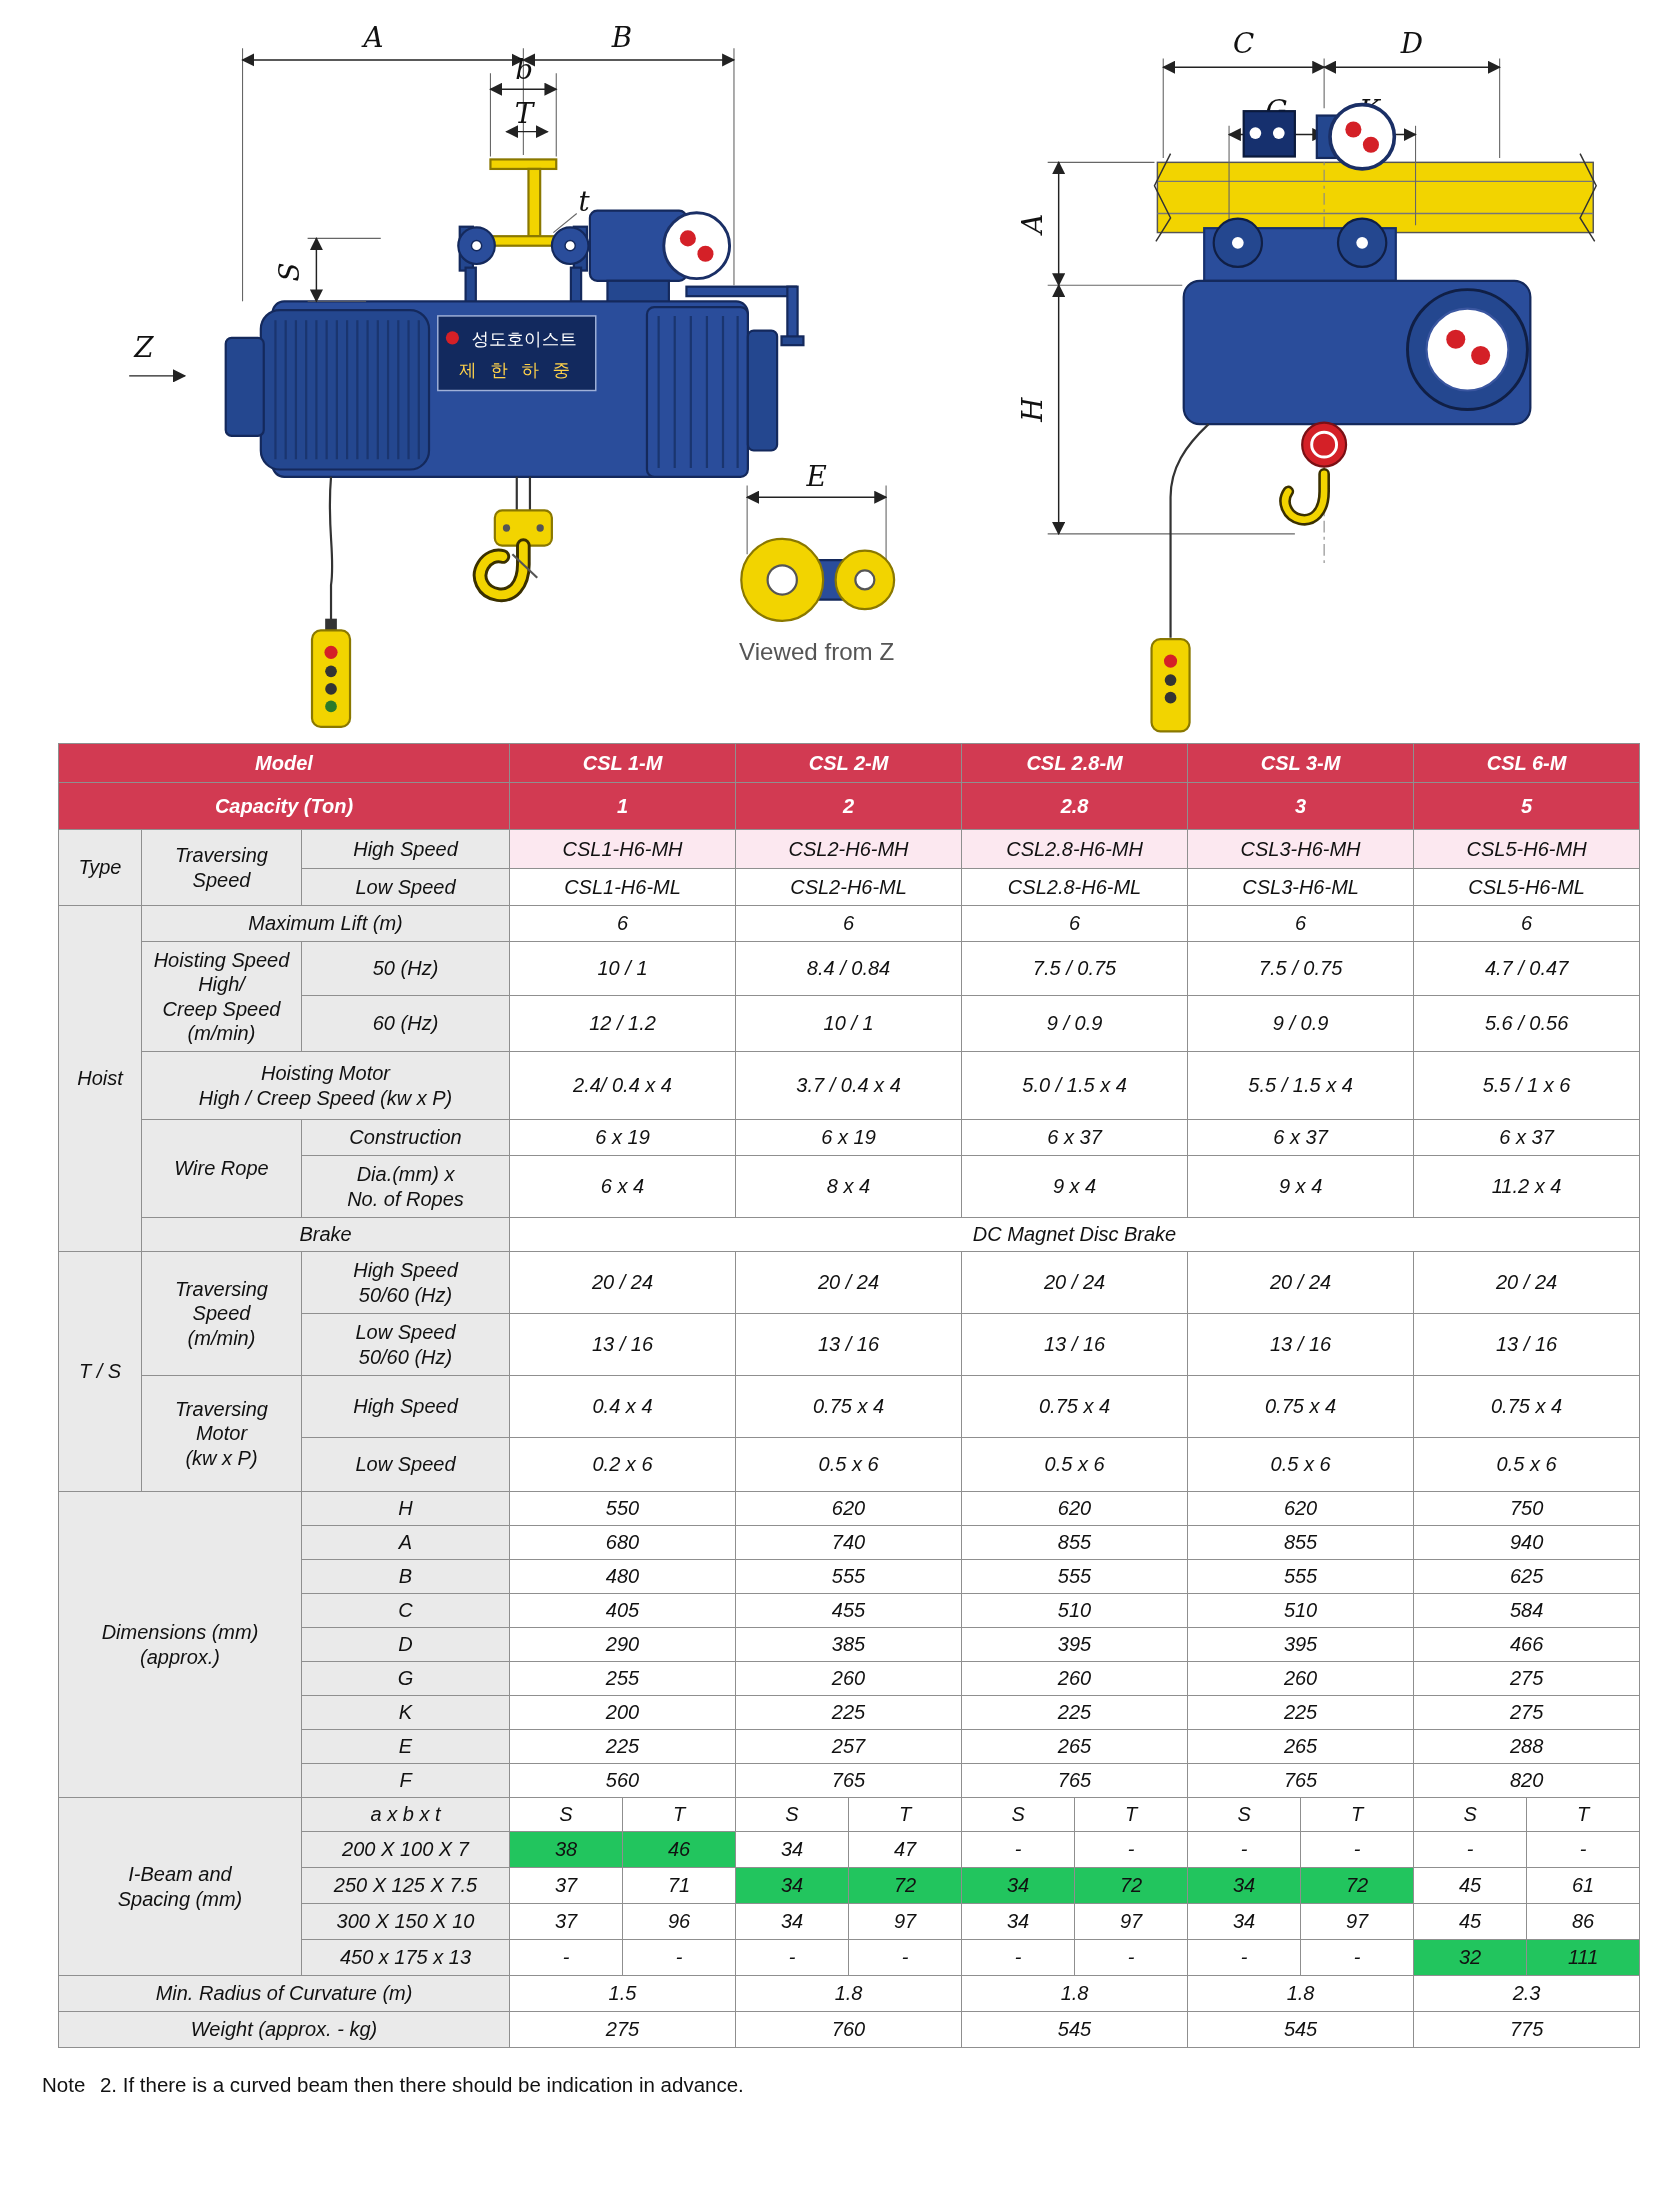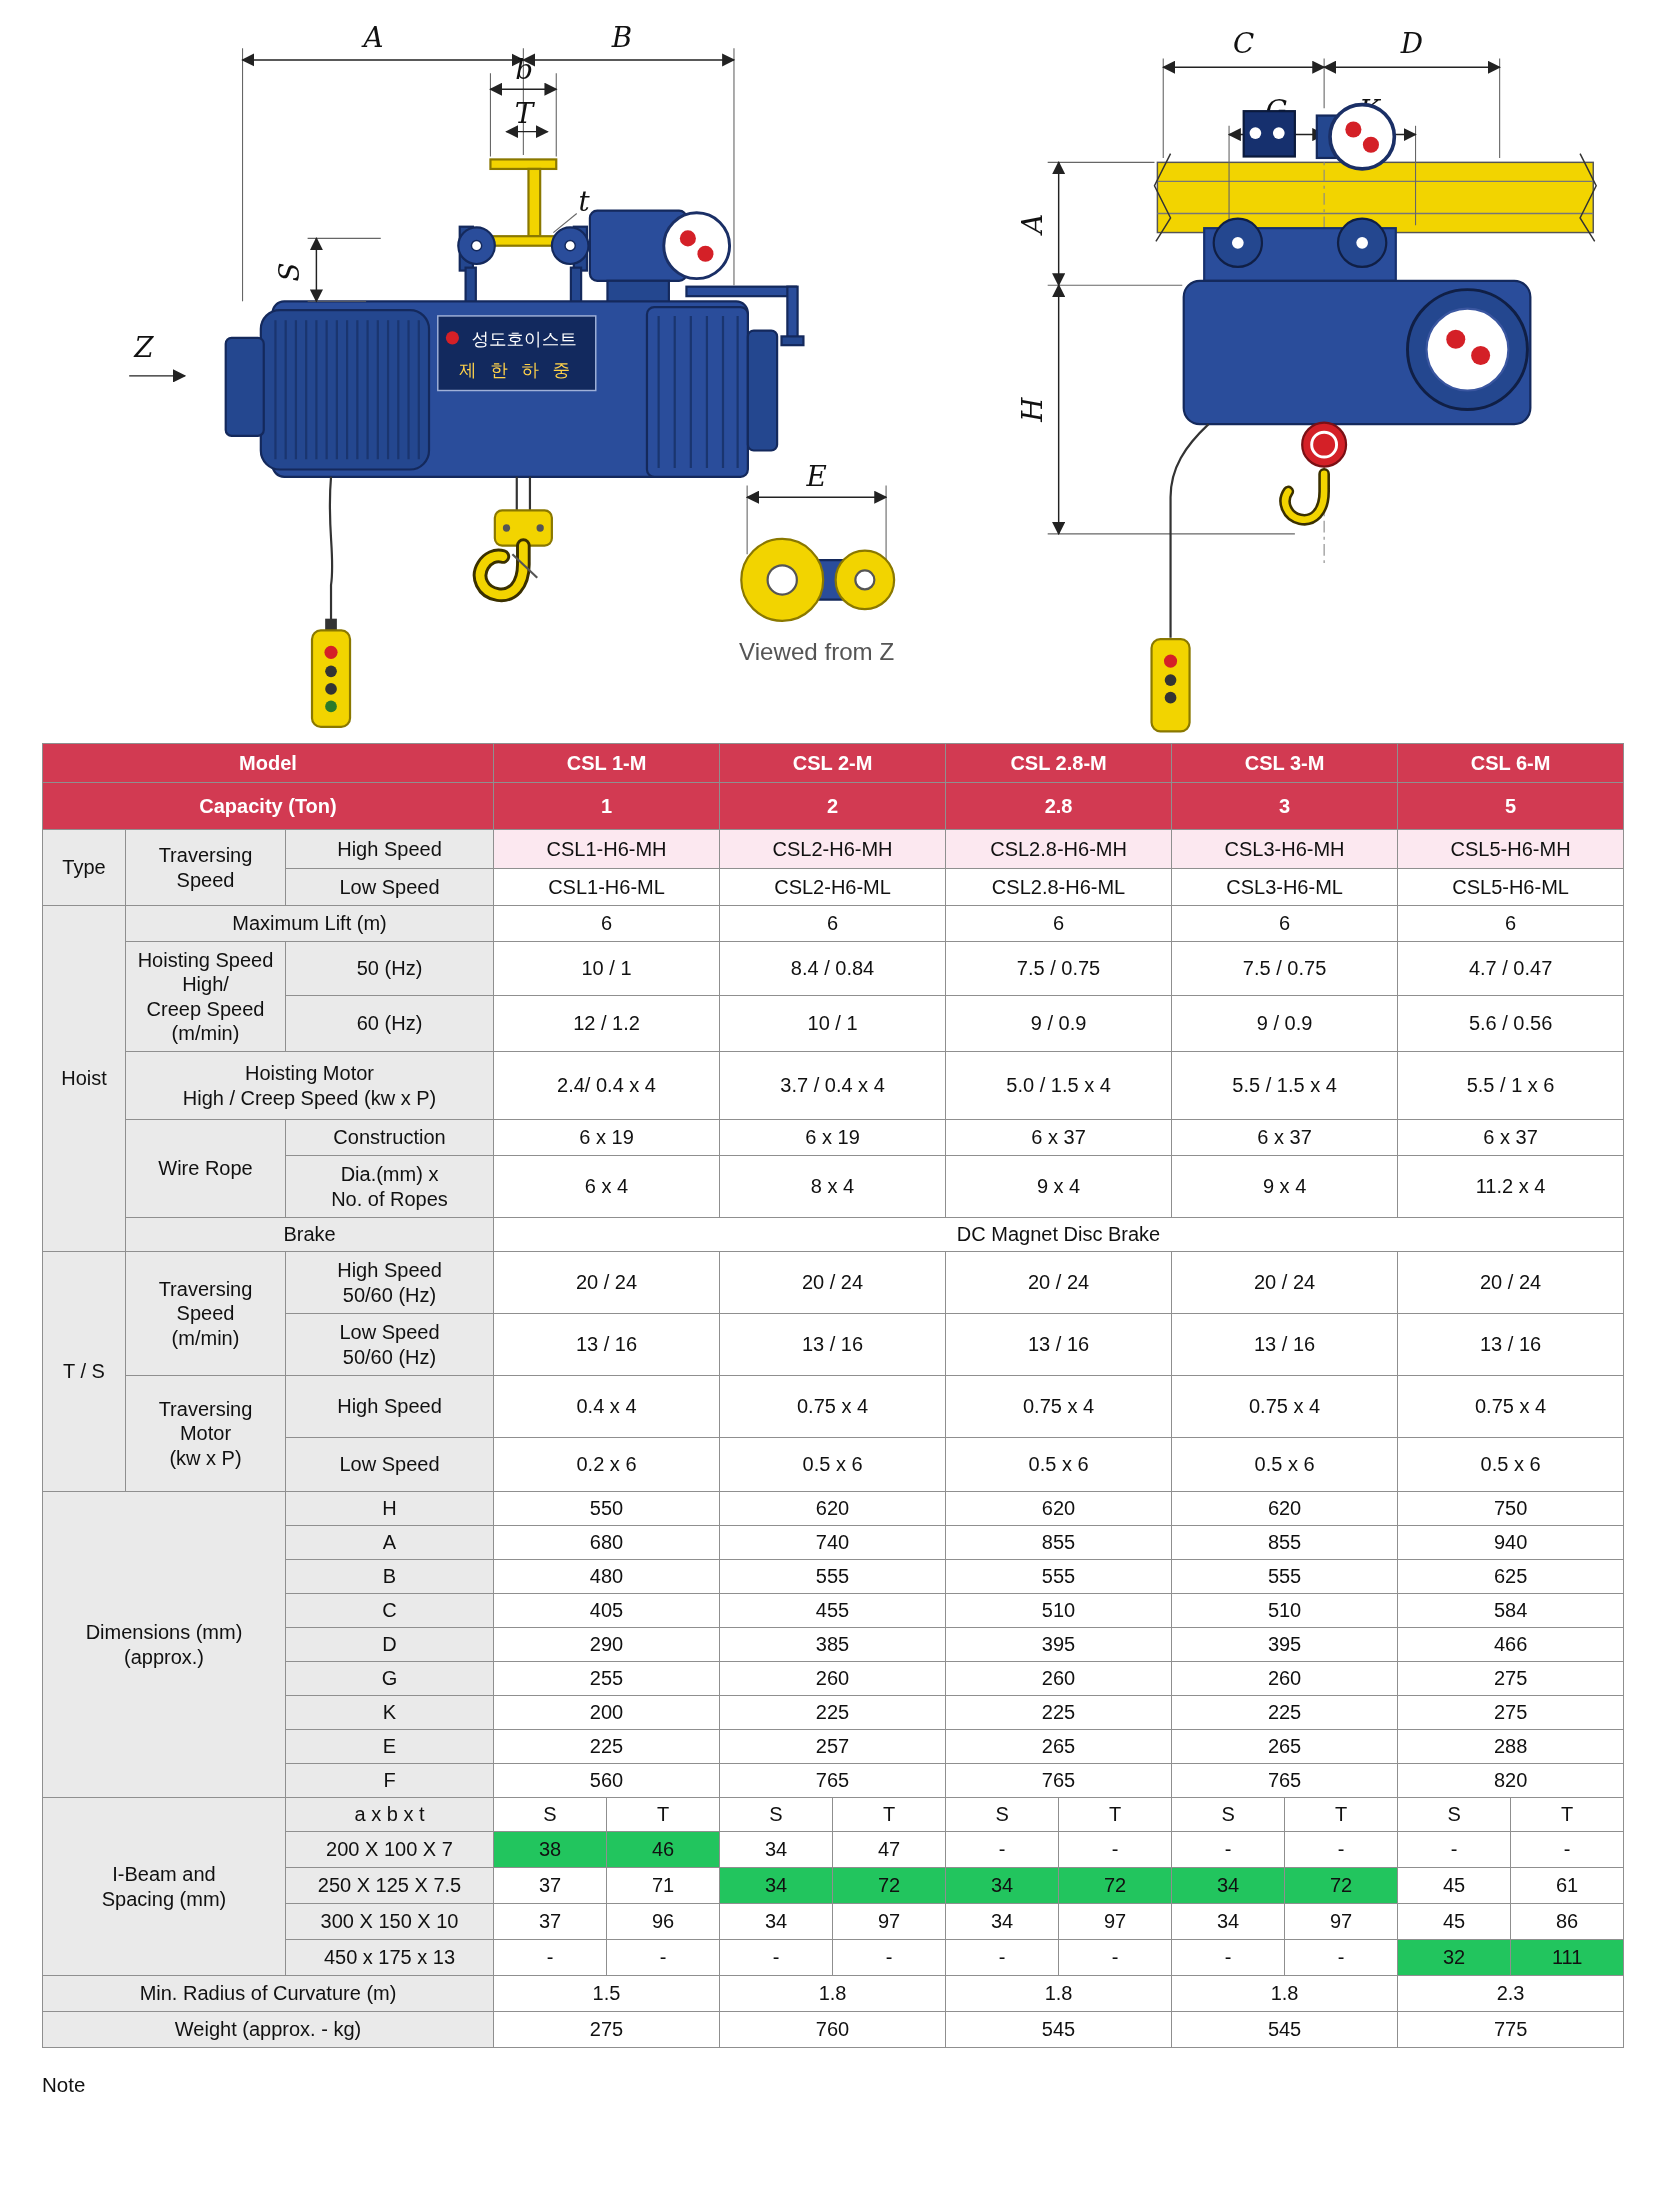--- a/index.html
+++ b/index.html
@@ -15,21 +15,21 @@
   .yel   { fill:#f2d400; stroke:#8a7800; stroke-width:3; }
   .ext   { stroke:#666;  stroke-width:1.5; }
   .dim   { stroke:#222;  stroke-width:2; marker-start:url(#ar); marker-end:url(#ar); }
   .dim1  { stroke:#222;  stroke-width:2; marker-end:url(#ar); }
   .dimtxt{ font-family:"DejaVu Serif", serif; font-style:italic; font-size:38px; fill:#111; text-anchor:middle; }
   .capt  { font-family:"Liberation Sans", sans-serif; font-size:33px; fill:#555; text-anchor:middle; }
   .plate1{ font-family:"Liberation Sans", sans-serif; font-size:24px; fill:#ffffff; text-anchor:middle; }
   .plate2{ font-family:"Liberation Sans", sans-serif; font-size:24px; fill:#ffd24a; text-anchor:middle; letter-spacing:6px; }
 
   
-  table.spec { border-collapse:collapse; table-layout:fixed; width:1577px; margin-left:42px; border:1.5px solid #777; }
+  table.spec { border-collapse:collapse; table-layout:fixed; width:1577px; margin-left:58px; border:1.5px solid #777;font-style:italic; }
   .spec td { border:0.7px solid #8f8f8f; text-align:center; vertical-align:middle;
              font-size:20px; line-height:1.22; padding:1.5px 4.4px; white-space:pre-line; }
   .hdr   { background:#d23a52; color:#ffffff; font-weight:bold; font-size:20.5px; }
   .lbl   { background:#eaeaea; font-size:19px; }
   .pkrow { background:#fce8f0; }
   .pk    { background:#22c55e; }
 
   
   .note { display:flex; gap:14.6px; margin:25px 0 0 42px; font-size:20.5px; }
   .note-title { font-weight:normal; }
@@ -549,17 +549,18 @@
       <td colspan="2">545</td>
       <td colspan="2">545</td>
       <td colspan="2">775</td>
     </tr>
   </tbody>
     </table>
 
   <div class="note">
     <div class="note-title">Note</div>
     <div class="note-body">
+      <div class="note-line2">2. If there is a curved beam then there should be indication in advance.</div>
     </div>
   </div>
 
 </div>
 
 
 </body></html>

